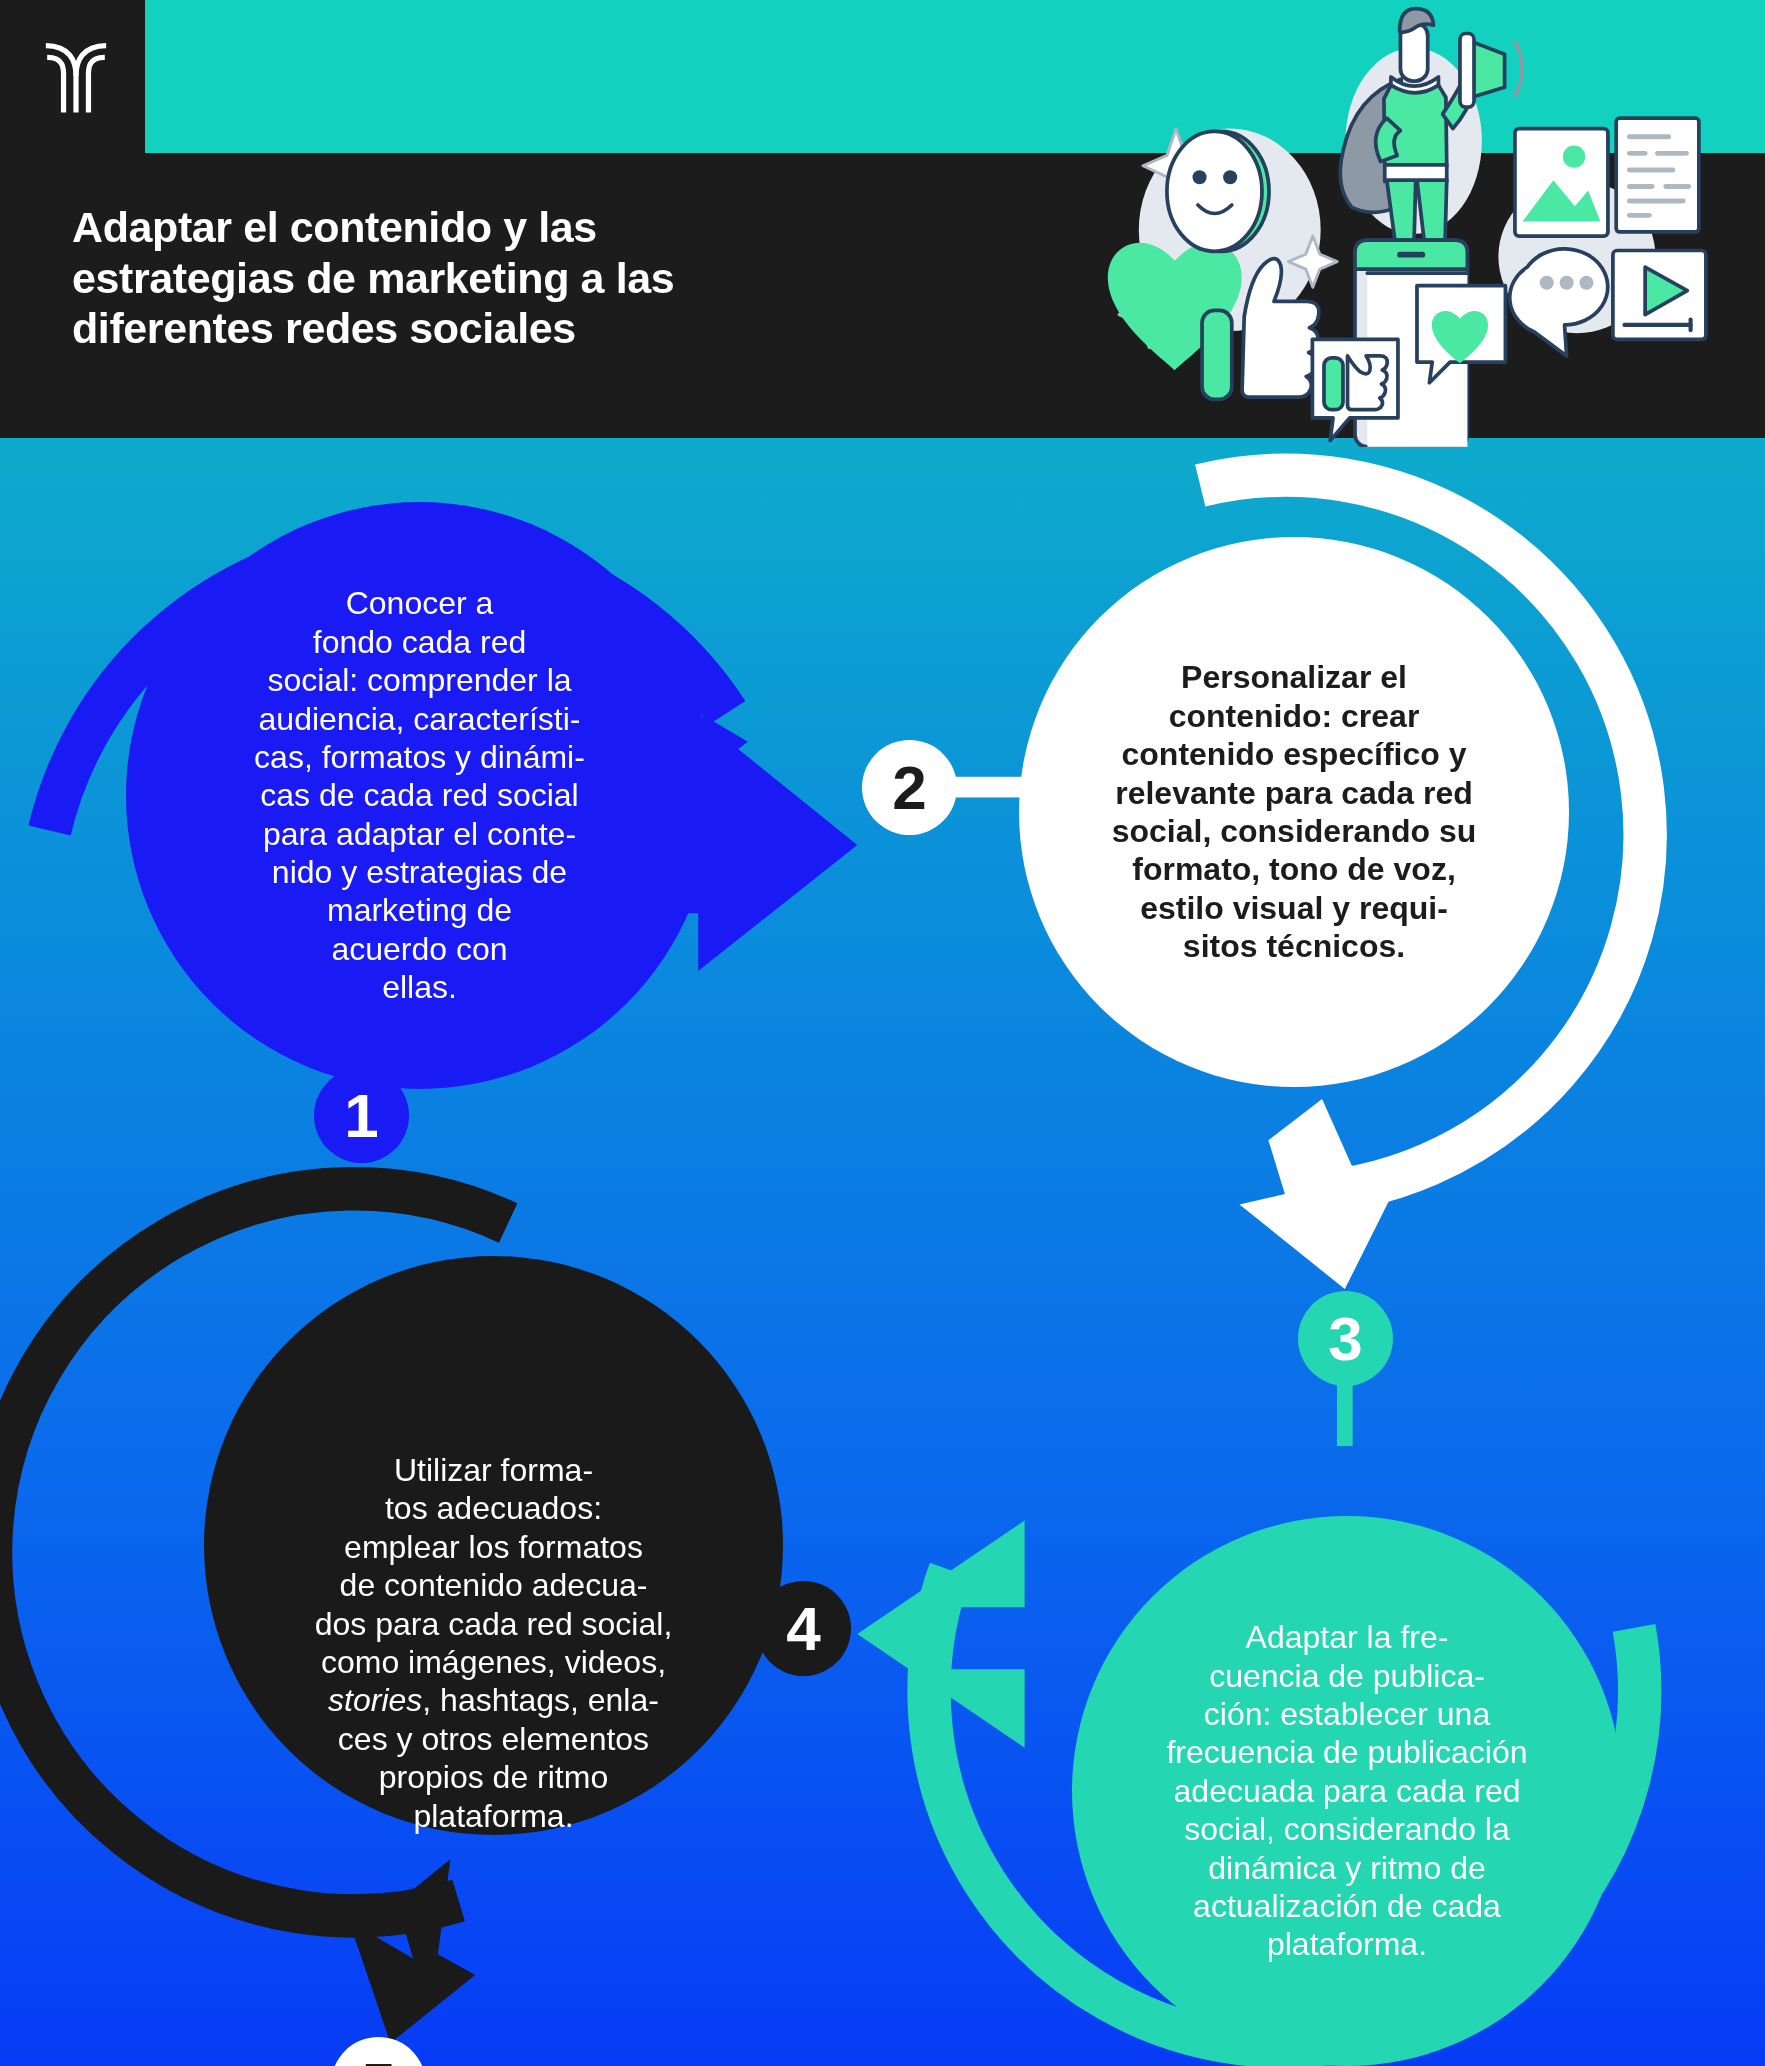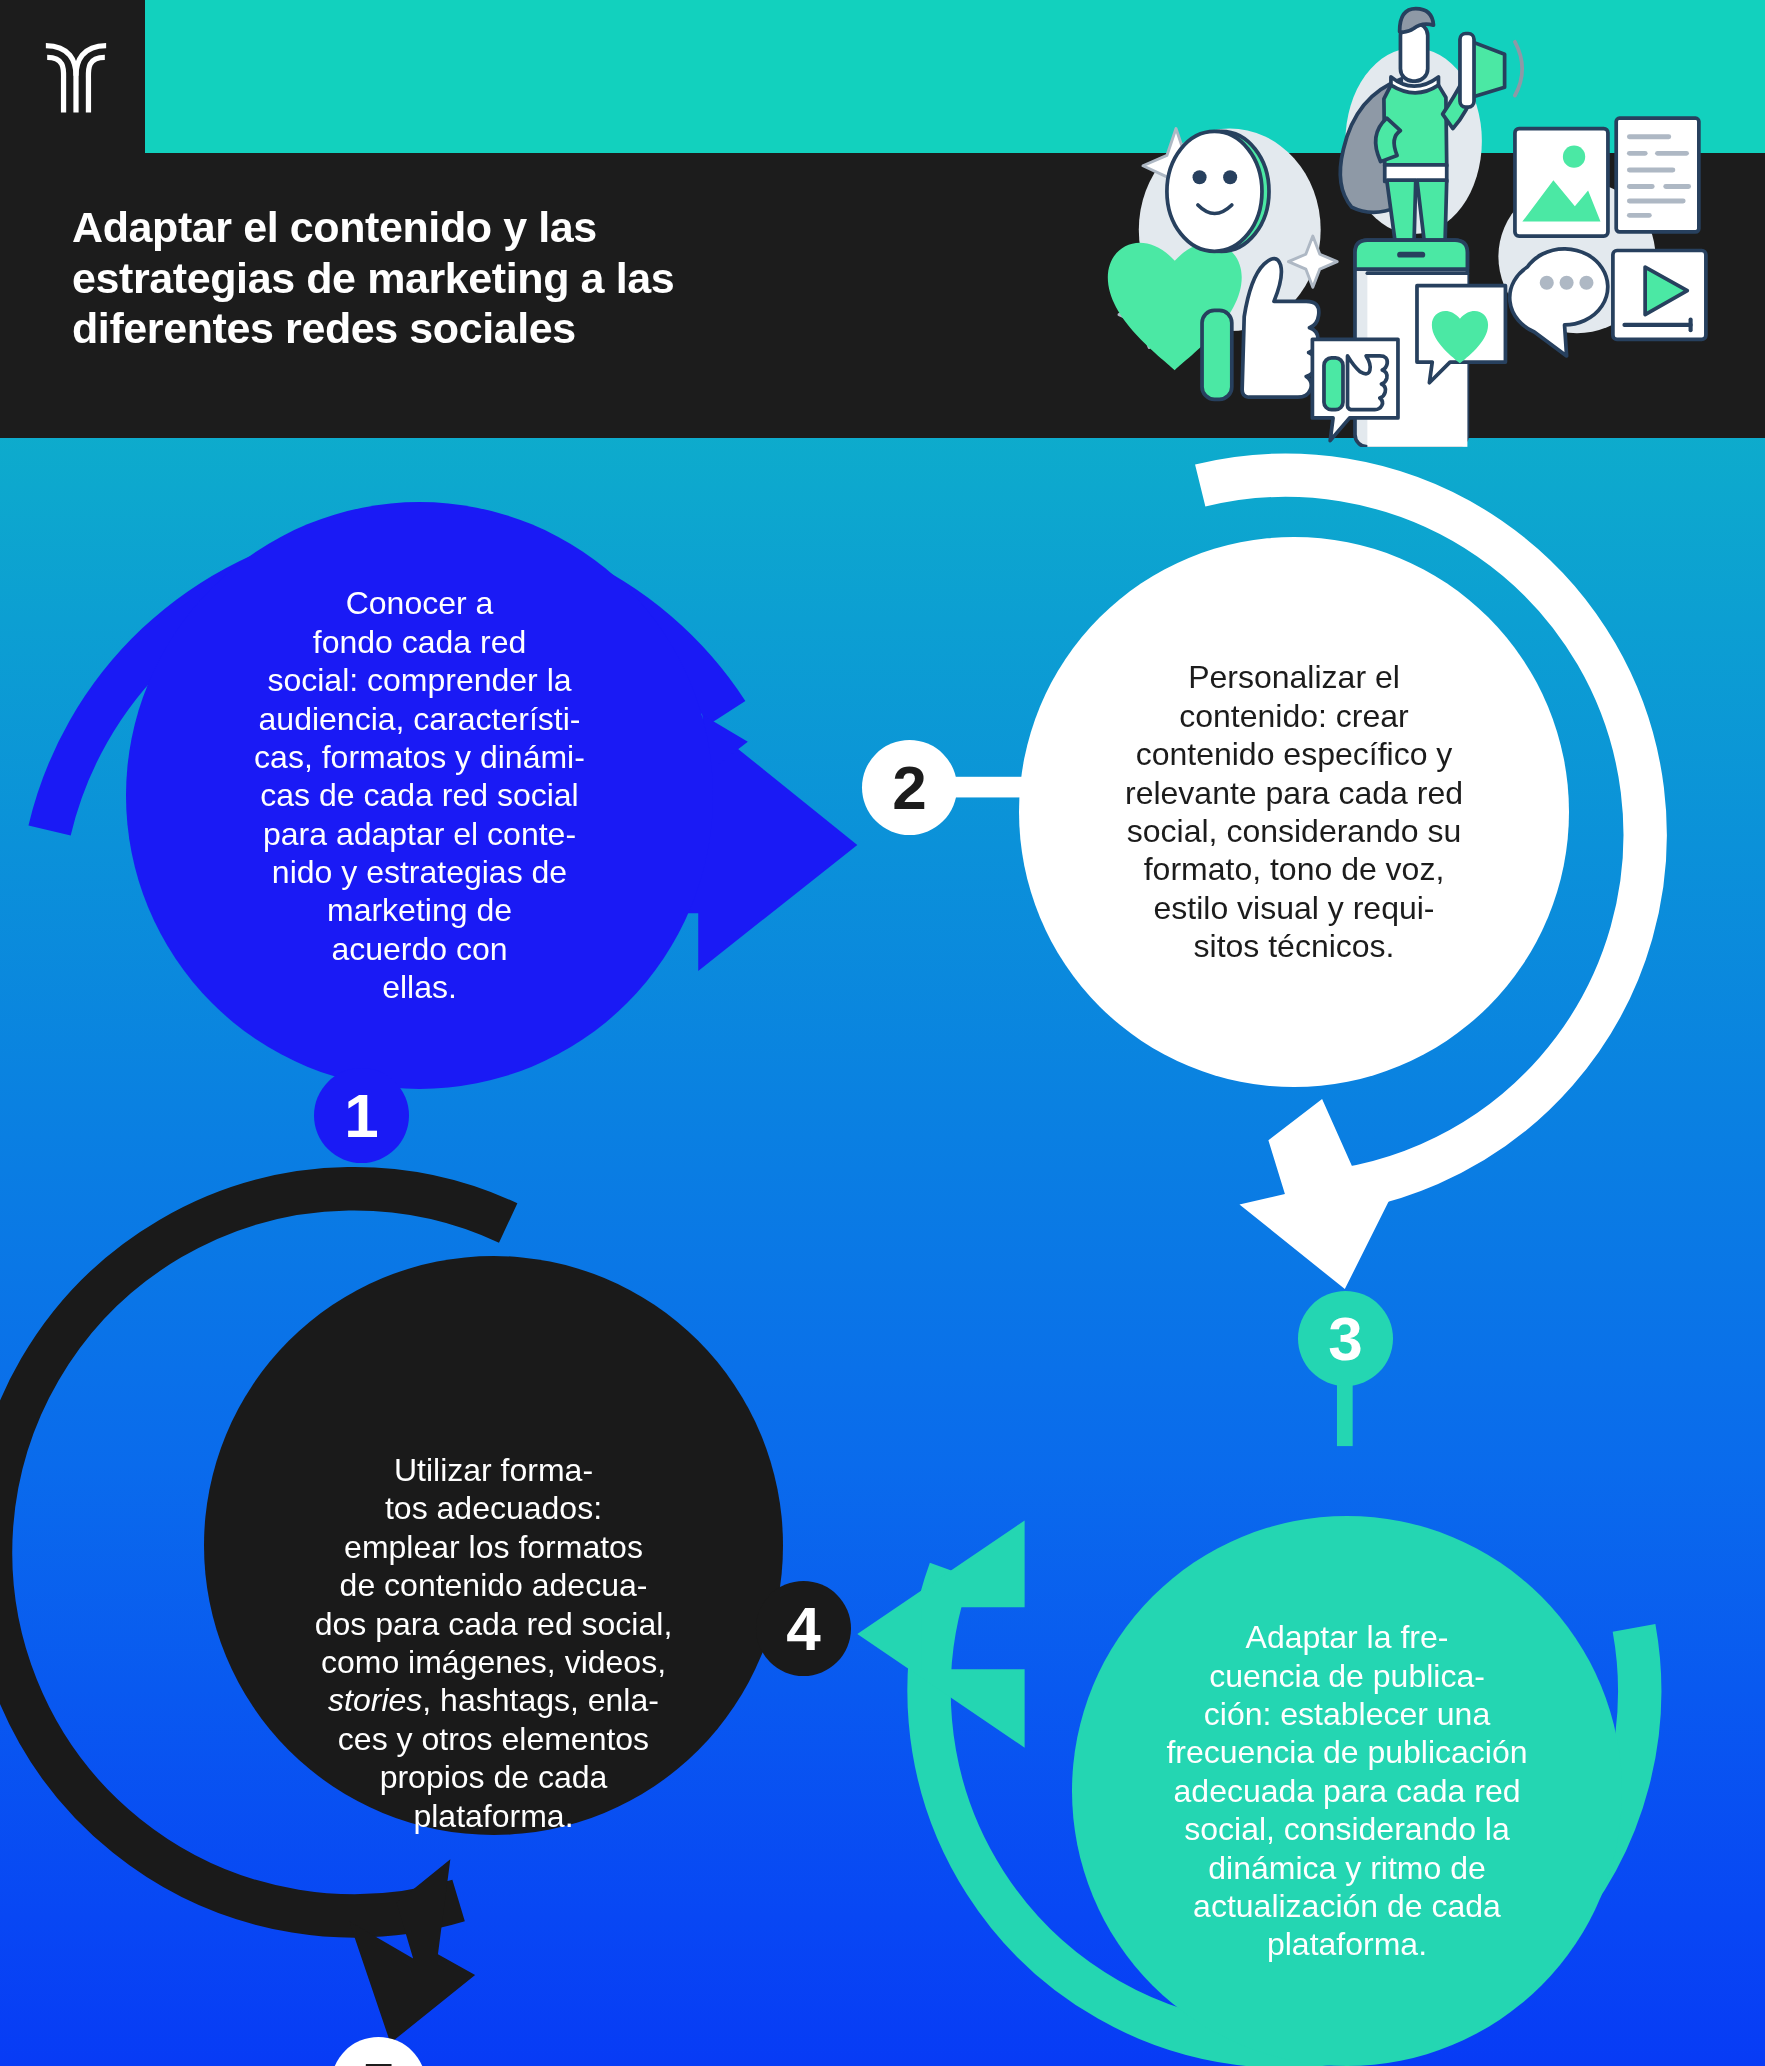--- a/index.html
+++ b/index.html
@@ -78,21 +78,21 @@
     line-height:1.20;
     padding:0 16.5px;
     white-space:pre-line;
   }
   .node em { }
 
   .n1 { left:126px;  top:502px; width:587px; height:587px; background:#1A1AF5; }
   .n1 .body { color:#FFFFFF; }
 
   .n2 { left:1019px; top:537px; width:550px; height:550px; background:#FFFFFF; }
-  .n2 .body { color:#1C1C1C; }
+  .n2 .body { color:#1C1C1C;font-weight:bold; }
 
   .n3 { left:1072px; top:1516px; width:550px; height:550px; background:#24D6B2; }
   .n3 .body { color:#FFFFFF; }
 
   .n4 { left:204px;  top:1256px; width:579px; height:579px; background:#1A1A1A;align-items:flex-end; }
   .n4 .body { color:#FFFFFF; }
 
   
   .badge {
     position:absolute;
@@ -252,21 +252,21 @@
 
   <div class="node n4">
     <div class="body"><span>Utilizar forma-
 tos adecuados:
 emplear los formatos
 de contenido adecua-
 dos para cada red social,
 como imágenes, videos,
 </span><em>stories</em><span>, hashtags, enla-
 ces y otros elementos
-propios de cada
+propios de ritmo
 plataforma.</span></div>
   </div>
 
   <div class="badge b1">1</div>
   <div class="badge b2">2</div>
   <div class="badge b3">3</div>
   <div class="badge b4">4</div>
   <div class="badge b5">5</div>
 
   <div class="header"></div>

